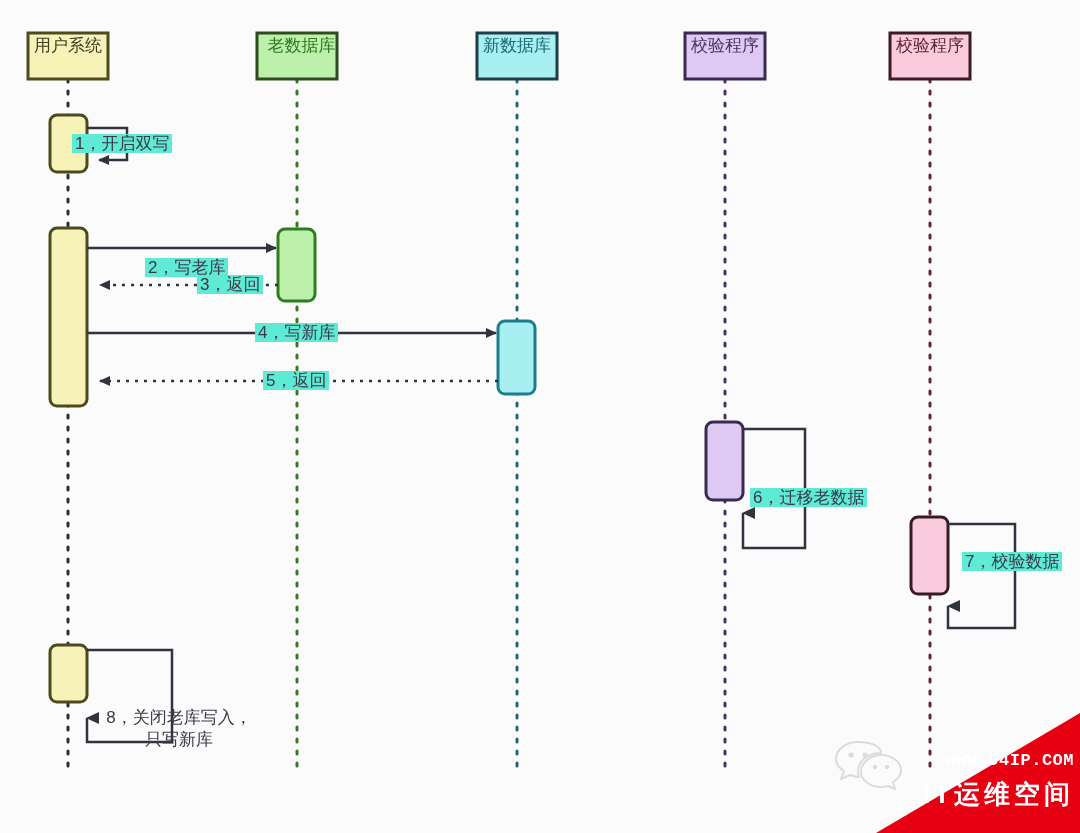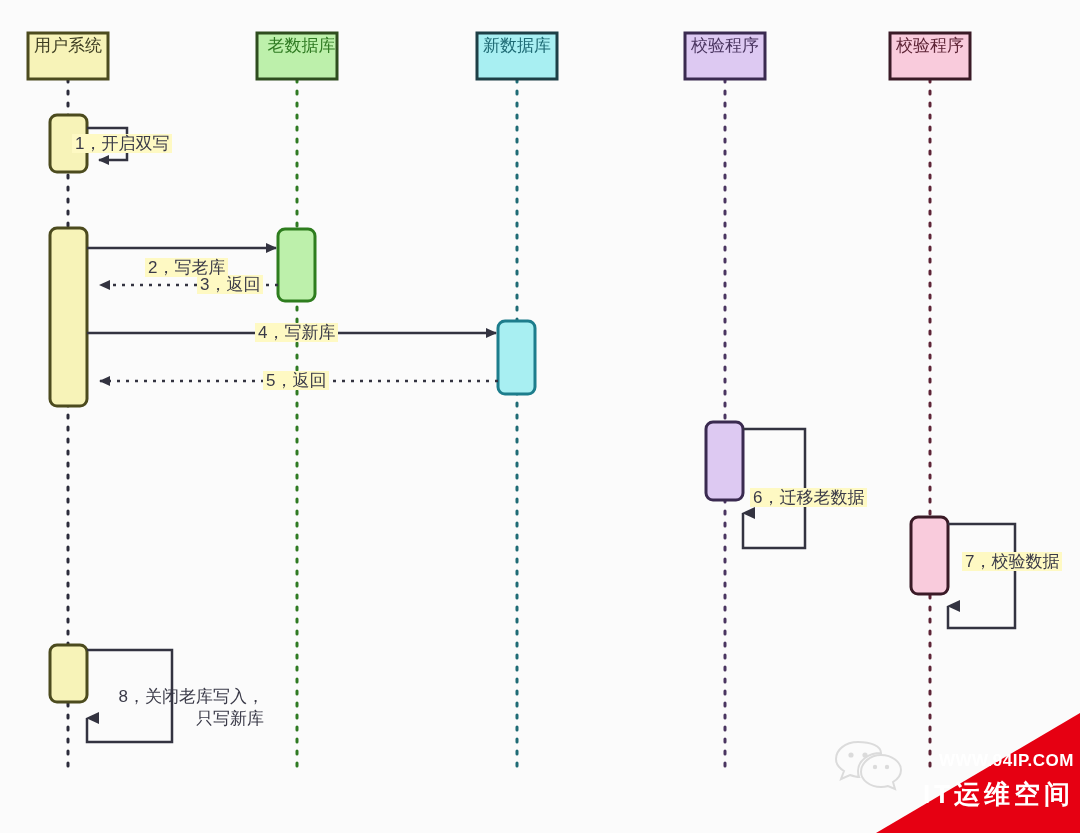--- a/index.html
+++ b/index.html
@@ -37,24 +37,25 @@
   .msg-label {
     position: absolute;
     font-size: 17px;
     line-height: 22px;
     color: #3a3a48;
     font-family: "Liberation Sans", "DejaVu Sans", sans-serif;
     white-space: nowrap;
   }
   .msg-label.two-line {
     white-space: normal;
-    text-align: right;
+    text-align: center;
+    margin-top: 21px;
   }
   .msg-label .lbl-bg {
-    background: #fef9c3;
+    background: #5eead4;
     padding: 0 3px;
   }
   
   #watermark {
     position: absolute;
     right: 0;
     bottom: 0;
     width: 260px;
     height: 120px;
     overflow: hidden;
@@ -68,21 +69,21 @@
     background: #e60012;
     clip-path: polygon(56px 120px, 260px 0px, 260px 120px);
   }
   #wm-url {
     position: absolute;
     right: 6px;
     top: 38px;
     color: #ffffff;
     font-size: 17px;
     font-weight: bold;
-    font-family: Liberation Sans, sans-serif;
+    font-family: Liberation Mono, monospace;
     letter-spacing: 0.5px;
   }
   #wm-name {
     position: absolute;
     right: 6px;
     top: 64px;
     color: #ffffff;
     font-size: 26px;
     font-weight: bold;
     letter-spacing: 4px;

